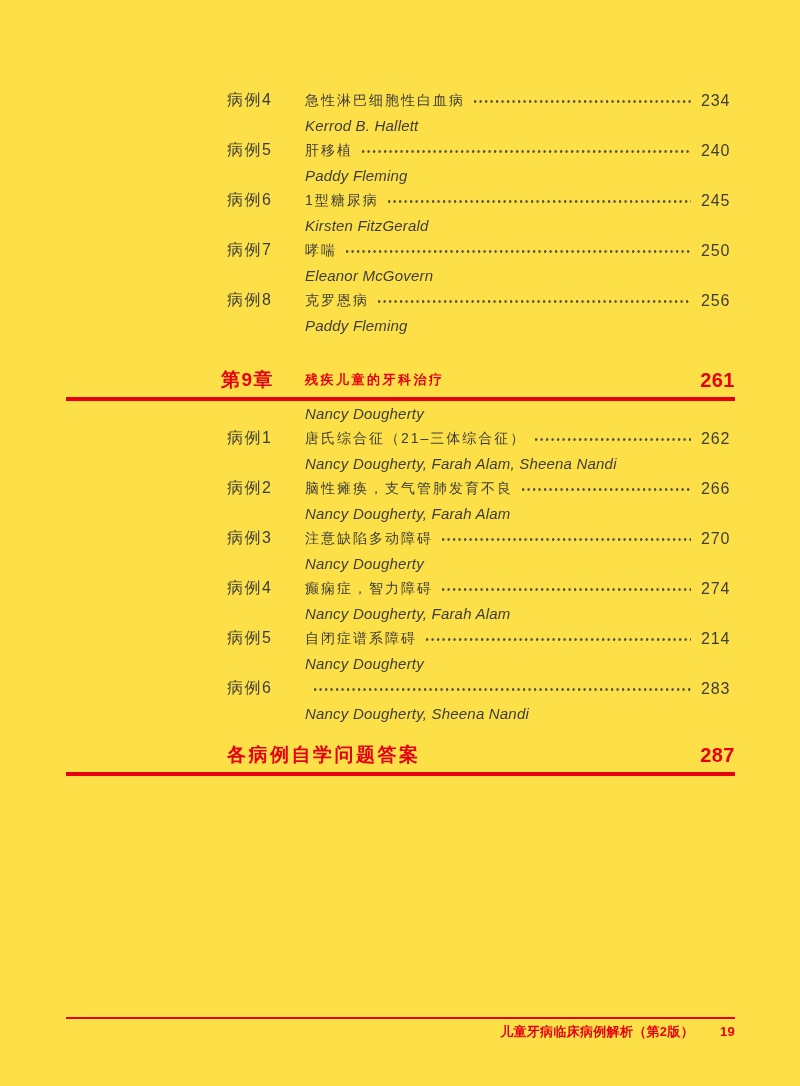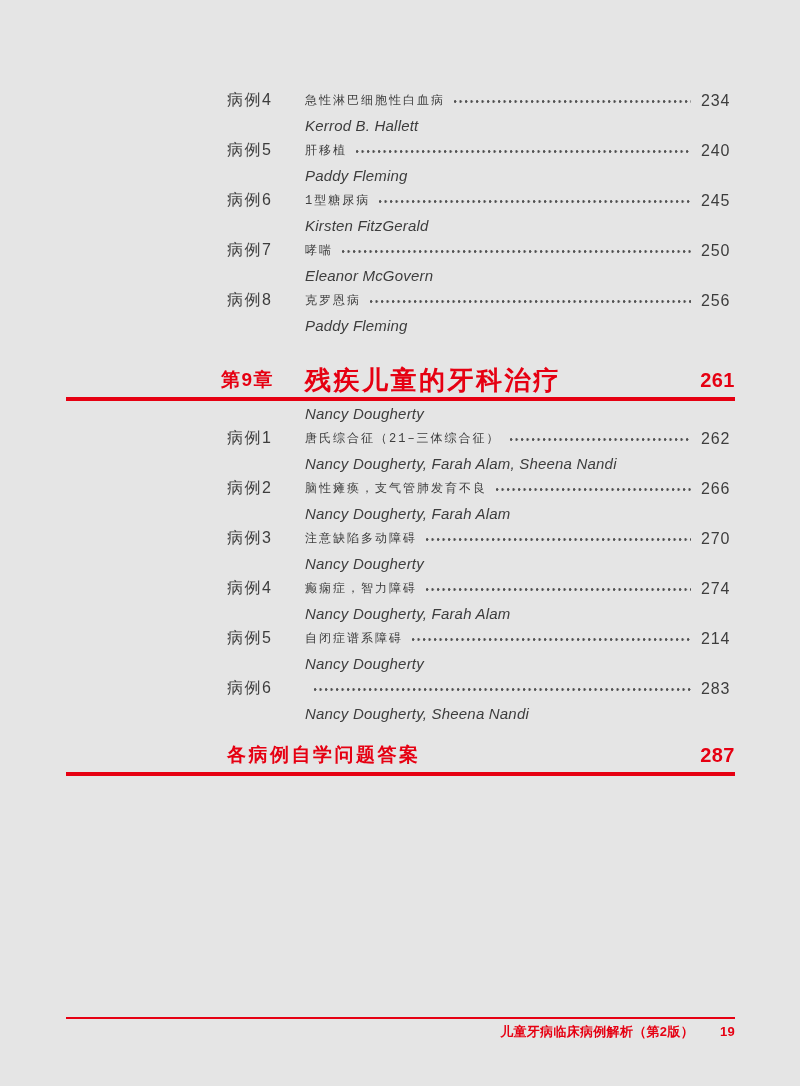--- a/index.html
+++ b/index.html
@@ -5,21 +5,21 @@
   :root{
     --red:#e60012;
     --ink:#3d3d3d;
   }
   *{margin:0;padding:0;box-sizing:border-box;}
   html,body{background:#ffffff;}
   body{font-family:"Liberation Sans","DejaVu Sans",sans-serif;}
   .page{
     position:relative;
     width:800px;height:1086px;
-    background:#e5e5e5;
+    background:#fde047;
     overflow:hidden;
   }
   .content{
     position:absolute;
     left:66px;right:65px;top:88px;
   }
   
   .case .row{
     height:25px;
     display:flex;
@@ -27,25 +27,24 @@
   }
   .title-row{padding-left:161px;}
   .case-label{
     flex:0 0 78px;
     font-size:16px;
     letter-spacing:1.5px;
     color:var(--ink);
     white-space:nowrap;
   }
   .case-title{
-    font-size:12px;
+    font-size:14px;
     letter-spacing:2px;
     color:var(--ink);
     white-space:nowrap;
-    font-family:Liberation Mono, monospace;
   }
   .leader{
     flex:1 1 auto;
     height:3px;
     align-self:center;
     margin:1px 10px 0 9px;
     background-image:radial-gradient(circle at 1.1px 1.5px,#4d4d4d 1.05px,transparent 1.45px);
     background-size:5.5px 3px;
     background-repeat:repeat-x;
   }
@@ -74,21 +73,21 @@
   }
   .chapter-label{
     flex:0 0 84px;
     font-size:19px;
     font-weight:bold;
     letter-spacing:1.5px;
     color:var(--red);
     white-space:nowrap;
   }
   .chapter-title{
-    font-size:26px;
+    font-size:13px;
     font-weight:bold;
     letter-spacing:2.5px;
     color:var(--red);
     white-space:nowrap;
   }
   .spacer{flex:1 1 auto;}
   .chapter-page{
     flex:0 0 auto;
     font-size:20px;
     font-weight:bold;

